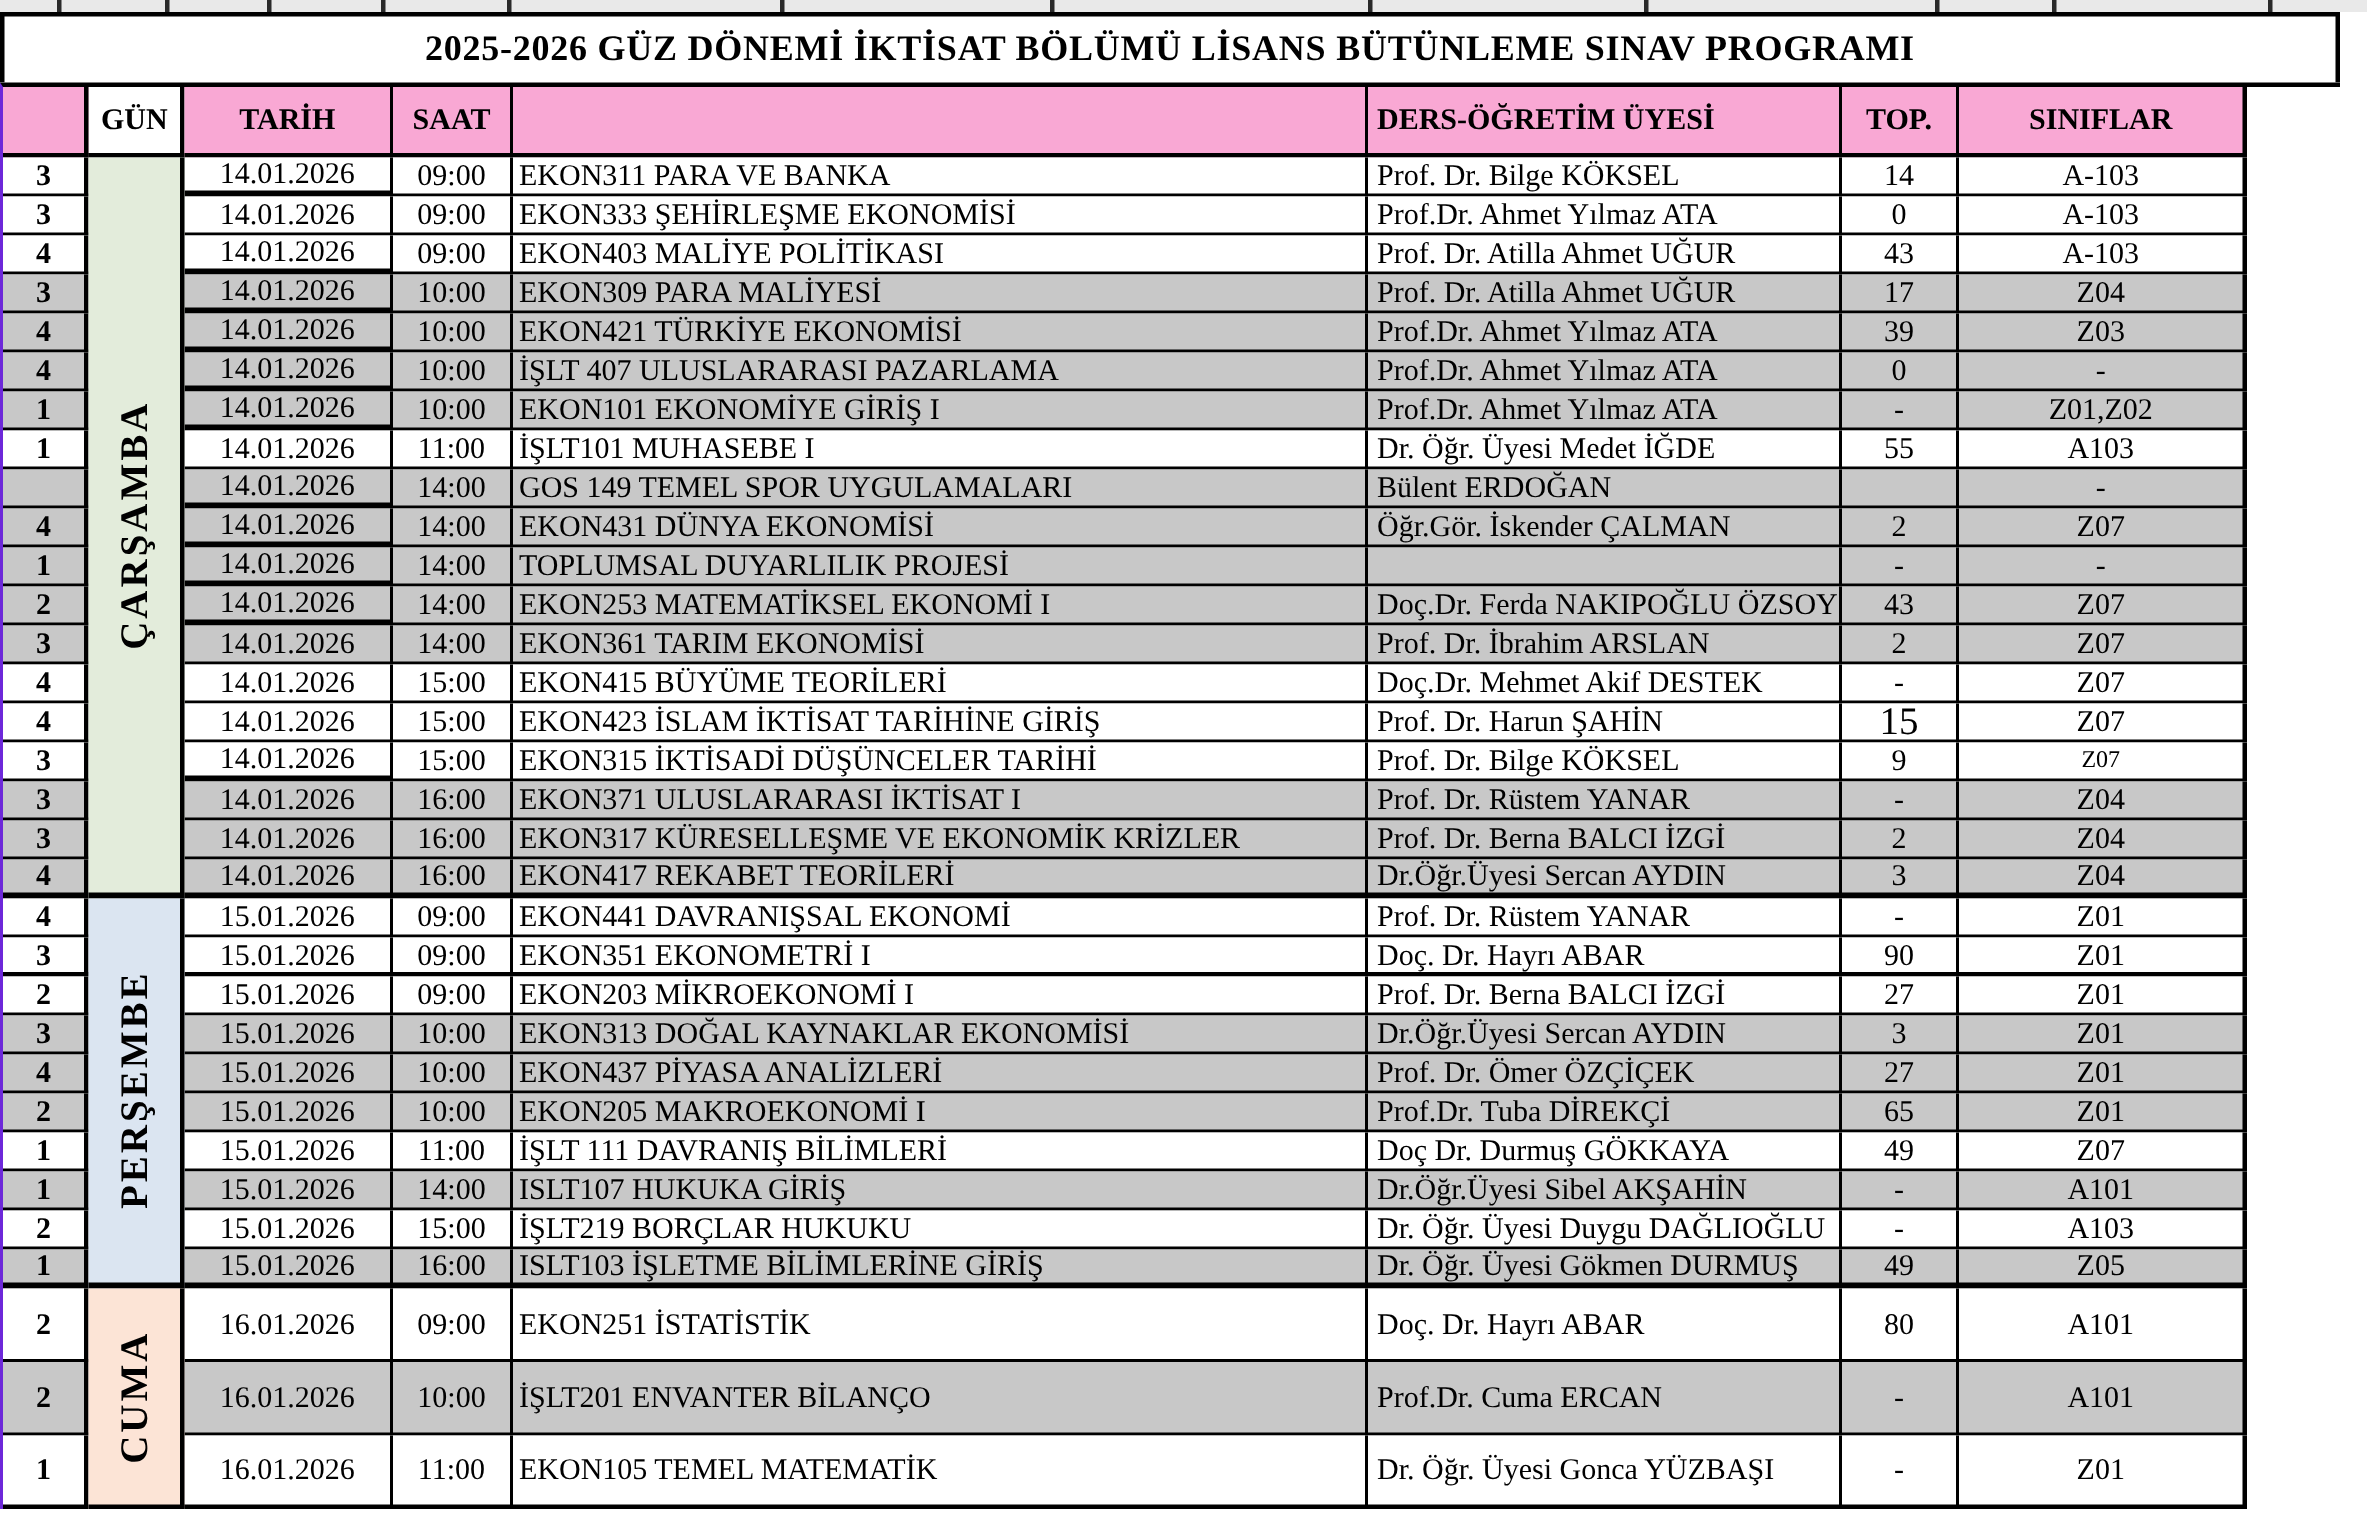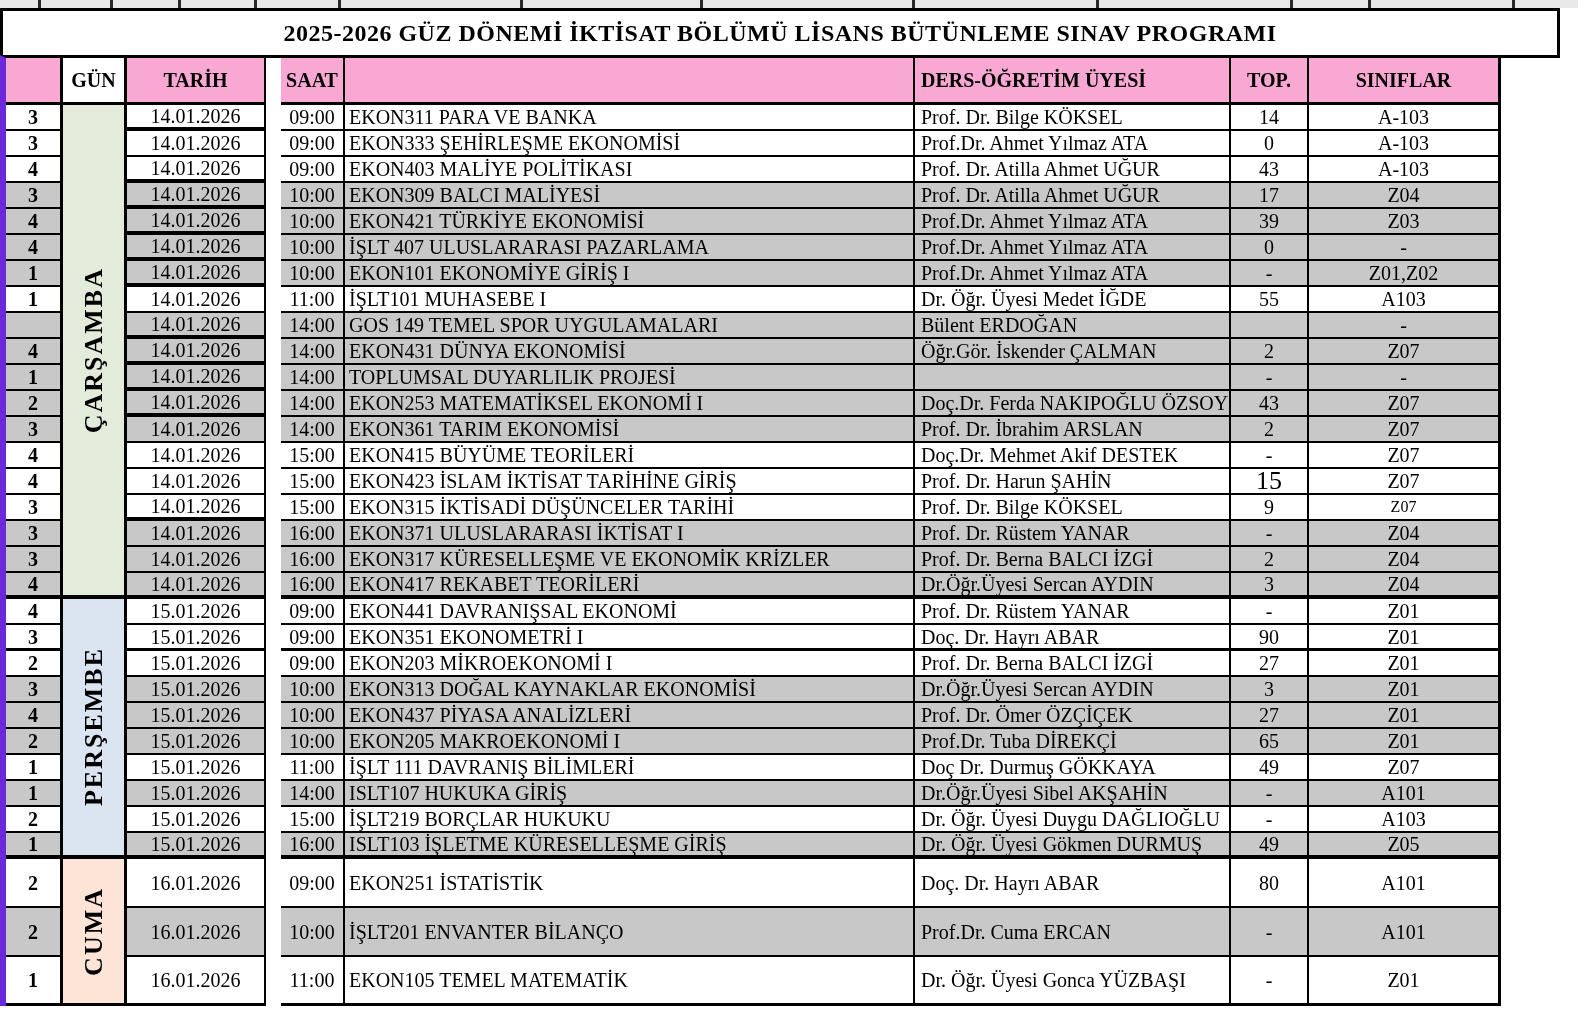--- a/index.html
+++ b/index.html
@@ -11,38 +11,38 @@
   .top-strip .tick{position:absolute;top:0;width:3px;height:8px;background:#2a2a2a;}
 
   
   .title-bar{box-sizing:border-box;width:1560px;height:47px;
     border:3px solid #000;border-bottom:none;
     display:flex;align-items:center;justify-content:center;
     font-weight:bold;font-size:24px;letter-spacing:.5px;white-space:nowrap;}
 
   
   .exam-table{box-sizing:border-box;position:relative;width:1560px;
-    border-left:6px solid #6d28d9;border-top:3px solid #000;background:#fff;}
+    border-left:2px solid #6d28d9;border-top:3px solid #000;background:#fff;}
 
   .hdr-row{display:flex;height:47px;}
   .hdr-cell{box-sizing:border-box;display:flex;align-items:center;justify-content:center;
     border-right:2px solid #000;border-bottom:3px solid #000;
     font-weight:bold;font-size:20px;background:#f9a8d4;white-space:nowrap;}
 
   .row{display:flex;height:26px;}
   .row.tall{height:49px;}
   .cell{box-sizing:border-box;display:flex;align-items:center;justify-content:center;
     border-right:2px solid #000;border-bottom:2px solid #000;
     font-size:20px;line-height:1;white-space:nowrap;overflow:hidden;background:#fff;}
   .shaded .cell{background:#c8c8c8;}
 
   .w-no{width:57px;border-right-width:3px;font-weight:bold;}
   .w-gun{width:64px;border:none;background:transparent !important;}
   .w-date{width:139px;}
-  .w-time{width:64px;margin-left:15px;}
+  .w-time{width:80px;}
   .w-course{width:570px;justify-content:flex-start;padding-left:4px;}
   .w-lect{width:316px;justify-content:flex-start;padding-left:6px;}
   .w-top{width:78px;}
   .w-room{width:192px;border-right-width:3px;}
 
   .date-thick{border-bottom-width:4px;}
   .thick-bottom .cell{border-bottom-width:3px;}
   .day-end .cell{border-bottom-width:4px;}
   .last-row .cell{border-bottom-width:3px;}
   .top-big{font-size:26px;}
@@ -116,21 +116,21 @@
         <div class="cell w-course">EKON403 MALİYE POLİTİKASI</div>
         <div class="cell w-lect">Prof. Dr. Atilla Ahmet UĞUR</div>
         <div class="cell w-top">43</div>
         <div class="cell w-room">A-103</div>
       </div>
       <div class="row shaded">
         <div class="cell w-no">3</div>
         <div class="w-gun"></div>
         <div class="cell w-date date-thick">14.01.2026</div>
         <div class="cell w-time">10:00</div>
-        <div class="cell w-course">EKON309 BALCI MALİYESİ</div>
+        <div class="cell w-course">EKON309 PARA MALİYESİ</div>
         <div class="cell w-lect">Prof. Dr. Atilla Ahmet UĞUR</div>
         <div class="cell w-top">17</div>
         <div class="cell w-room">Z04</div>
       </div>
       <div class="row shaded">
         <div class="cell w-no">4</div>
         <div class="w-gun"></div>
         <div class="cell w-date date-thick">14.01.2026</div>
         <div class="cell w-time">10:00</div>
         <div class="cell w-course">EKON421 TÜRKİYE EKONOMİSİ</div>
@@ -366,21 +366,21 @@
         <div class="cell w-course">İŞLT219 BORÇLAR HUKUKU</div>
         <div class="cell w-lect">Dr. Öğr. Üyesi Duygu DAĞLIOĞLU</div>
         <div class="cell w-top">-</div>
         <div class="cell w-room">A103</div>
       </div>
       <div class="row shaded day-end">
         <div class="cell w-no">1</div>
         <div class="w-gun"></div>
         <div class="cell w-date">15.01.2026</div>
         <div class="cell w-time">16:00</div>
-        <div class="cell w-course">ISLT103 İŞLETME KÜRESELLEŞME GİRİŞ</div>
+        <div class="cell w-course">ISLT103 İŞLETME BİLİMLERİNE GİRİŞ</div>
         <div class="cell w-lect">Dr. Öğr. Üyesi Gökmen DURMUŞ</div>
         <div class="cell w-top">49</div>
         <div class="cell w-room">Z05</div>
       </div>
       <div class="row tall">
         <div class="cell w-no">2</div>
         <div class="w-gun"></div>
         <div class="cell w-date">16.01.2026</div>
         <div class="cell w-time">09:00</div>
         <div class="cell w-course">EKON251 İSTATİSTİK</div>

